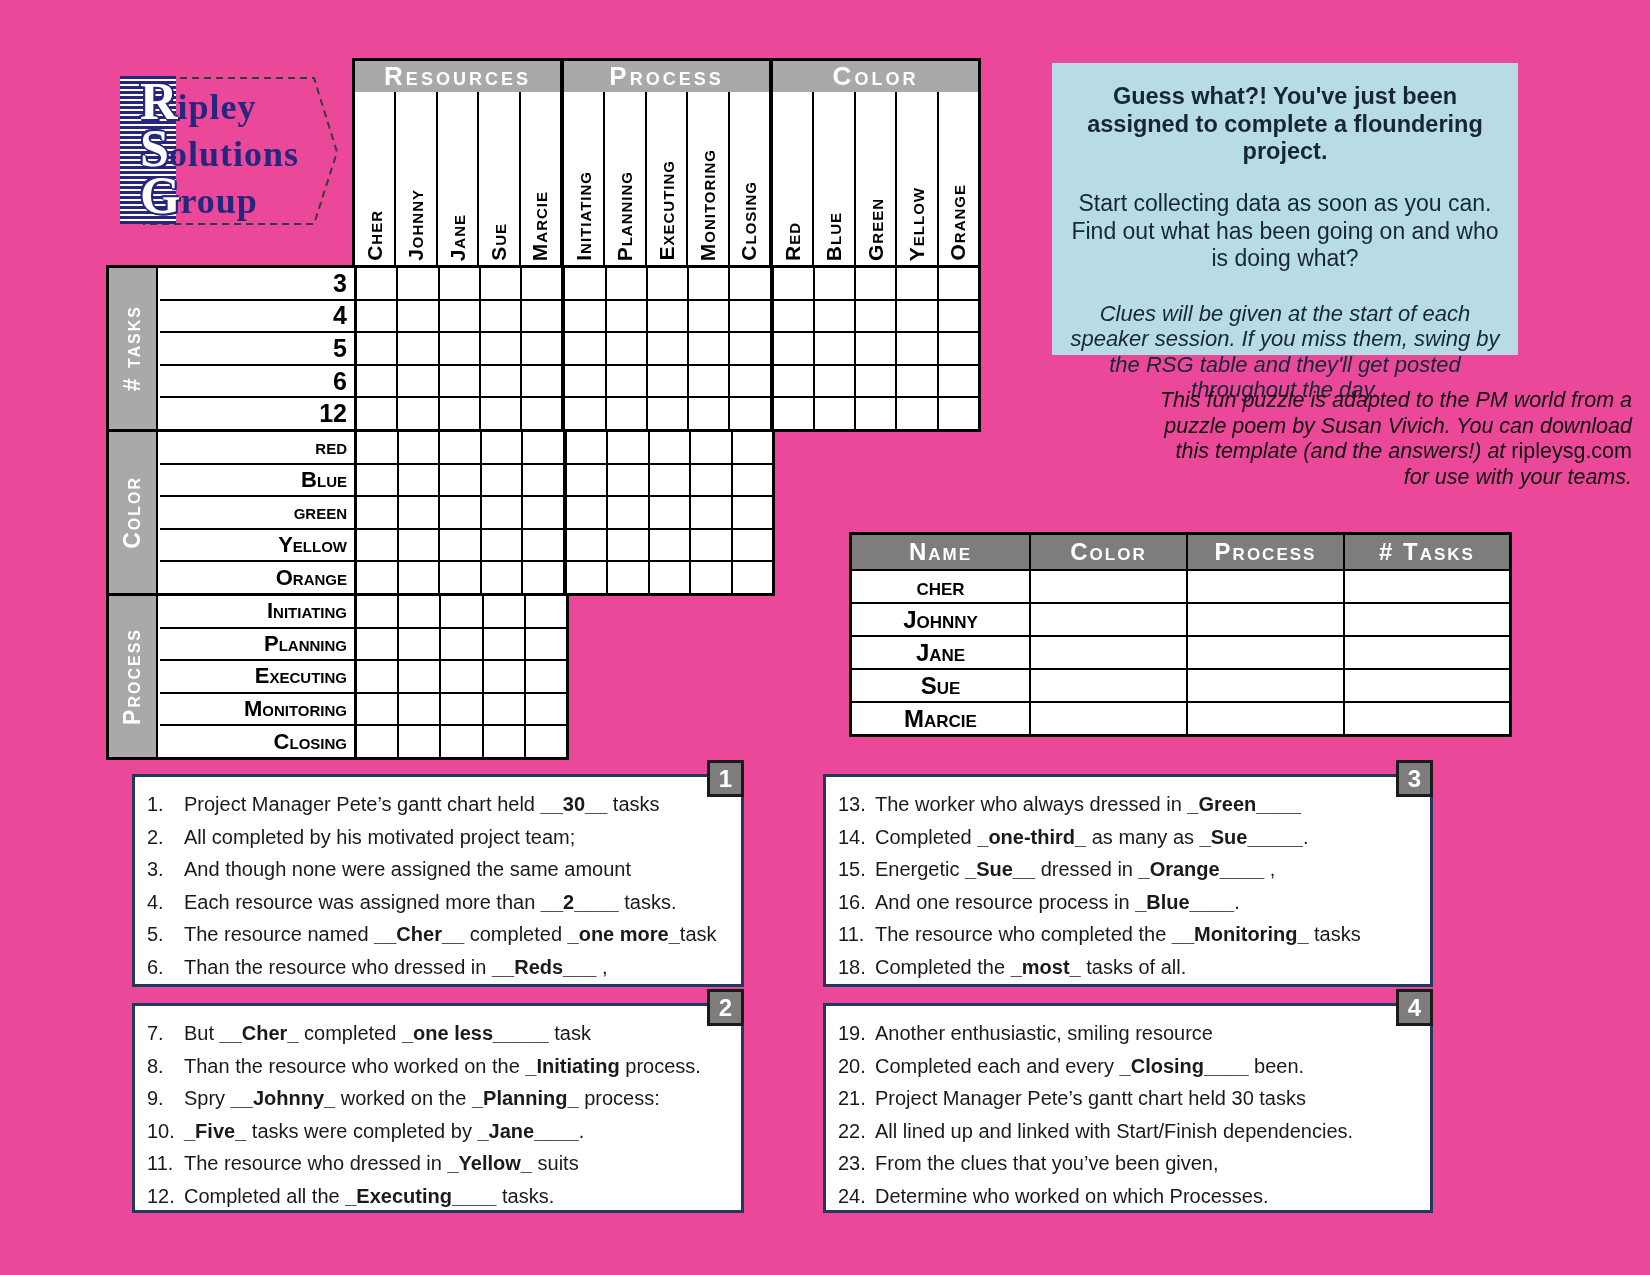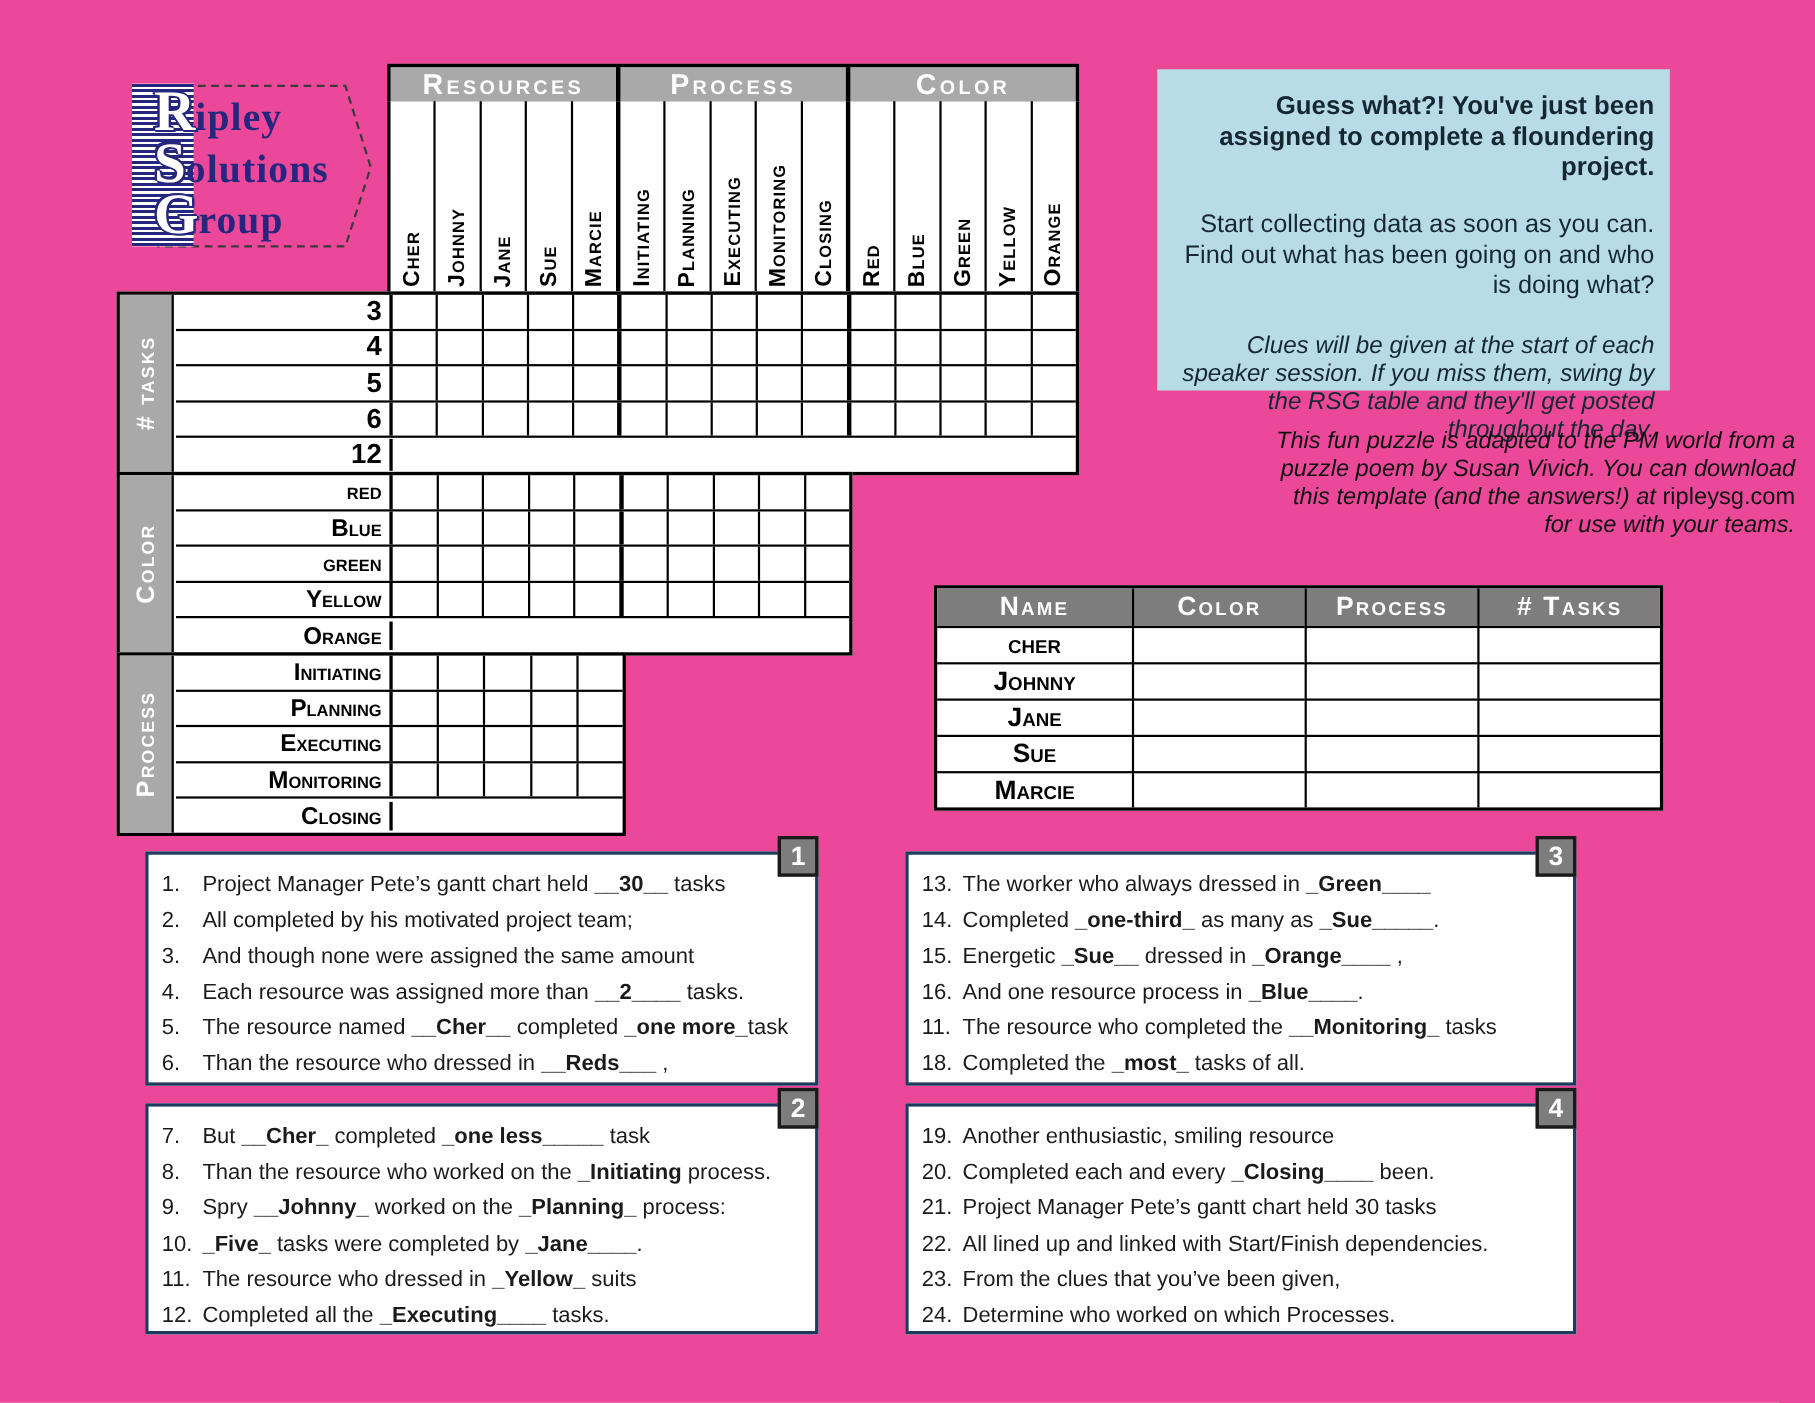--- a/index.html
+++ b/index.html
@@ -37,32 +37,32 @@
   .band{position:absolute;background:#fff;border:3px solid var(--line);}
   #band-0{left:106px;top:265px;width:875px;height:167px;}
   #band-1{left:106px;top:429px;width:669px;height:167px;}
   #band-2{left:106px;top:593px;width:463px;height:167px;}
   .group-label{position:absolute;left:0;top:0;bottom:0;width:49px;background:var(--gray);
     border-right:2px solid var(--line);display:flex;align-items:center;justify-content:center;}
   .group-label span{writing-mode:vertical-rl;transform:rotate(180deg);color:#fff;
     font-weight:bold;font-size:23px;font-variant:small-caps;letter-spacing:2px;}
   .rows{margin-left:51px;height:100%;display:flex;flex-direction:column;}
   .prow{flex:1;display:flex;border-bottom:2px solid var(--line);}
-  .prow:last-child{border-bottom:0;align-items:center;}
+  .prow:last-child{border-bottom:0;}
   .rowlabel{width:197px;flex:none;border-right:3px solid var(--line);
     display:flex;align-items:center;justify-content:flex-end;padding-right:7px;
     font-weight:bold;font-size:22px;font-variant:small-caps;}
   .rowlabel.num{font-size:25px;}
   .cell{flex:1;border-left:2px solid var(--line);}
   .prow .cell:nth-child(2){border-left:0;}
   .prow .cell.thickL{border-left:4px solid var(--line);}
 
   
   #info-box{position:absolute;left:1052px;top:63px;width:466px;height:292px;
-    background:var(--teal);color:var(--ink);text-align:right;padding:20px 14px;}
+    background:var(--teal);color:var(--ink);text-align:center;padding:20px 14px;}
   #info-heading{font-weight:bold;font-size:23.5px;line-height:1.18;margin-bottom:24px;}
   #info-body{font-size:23px;line-height:1.2;margin-bottom:28px;}
   #info-italic{font-size:22px;line-height:1.16;font-style:italic;}
 
   
   #note{position:absolute;right:18px;top:388px;text-align:right;
     font-style:italic;font-size:21.5px;line-height:25.5px;color:#101010;}
   #note .rm{font-style:normal;text-align:center;}
 
   

